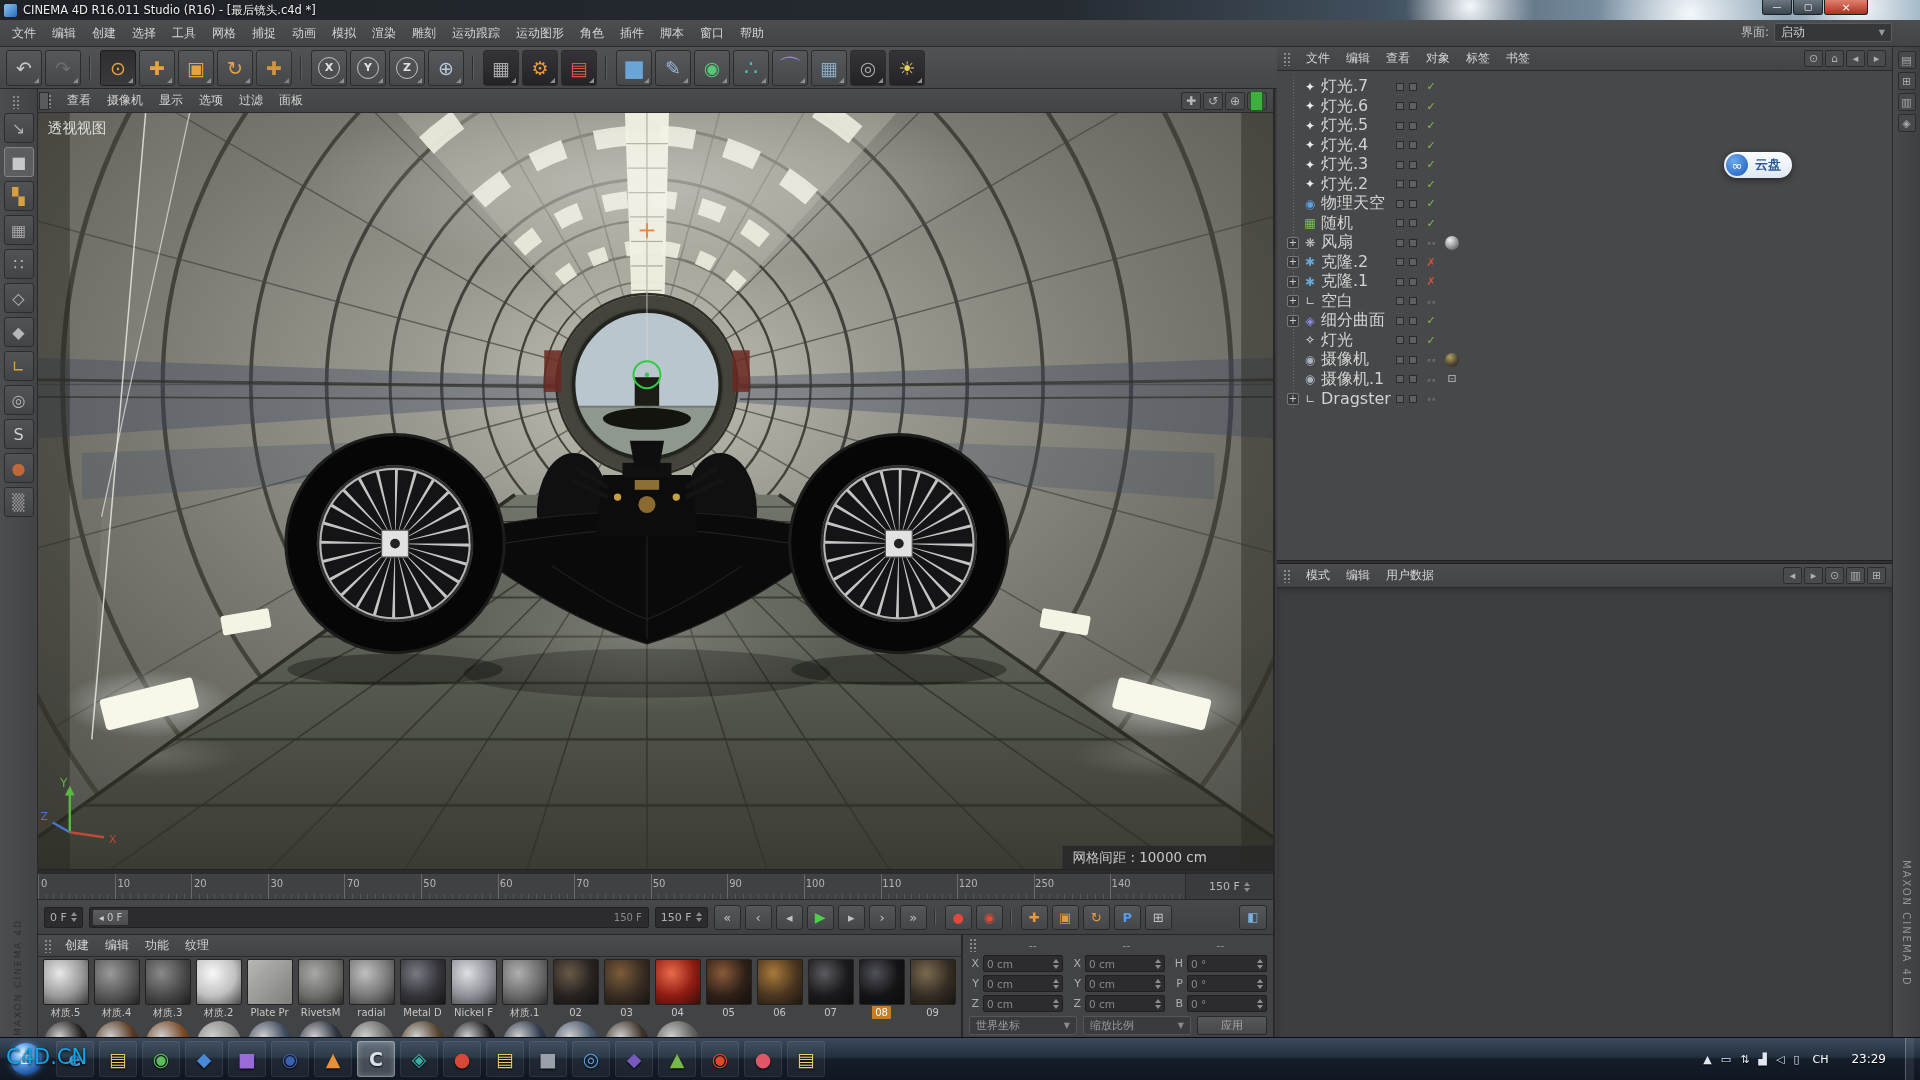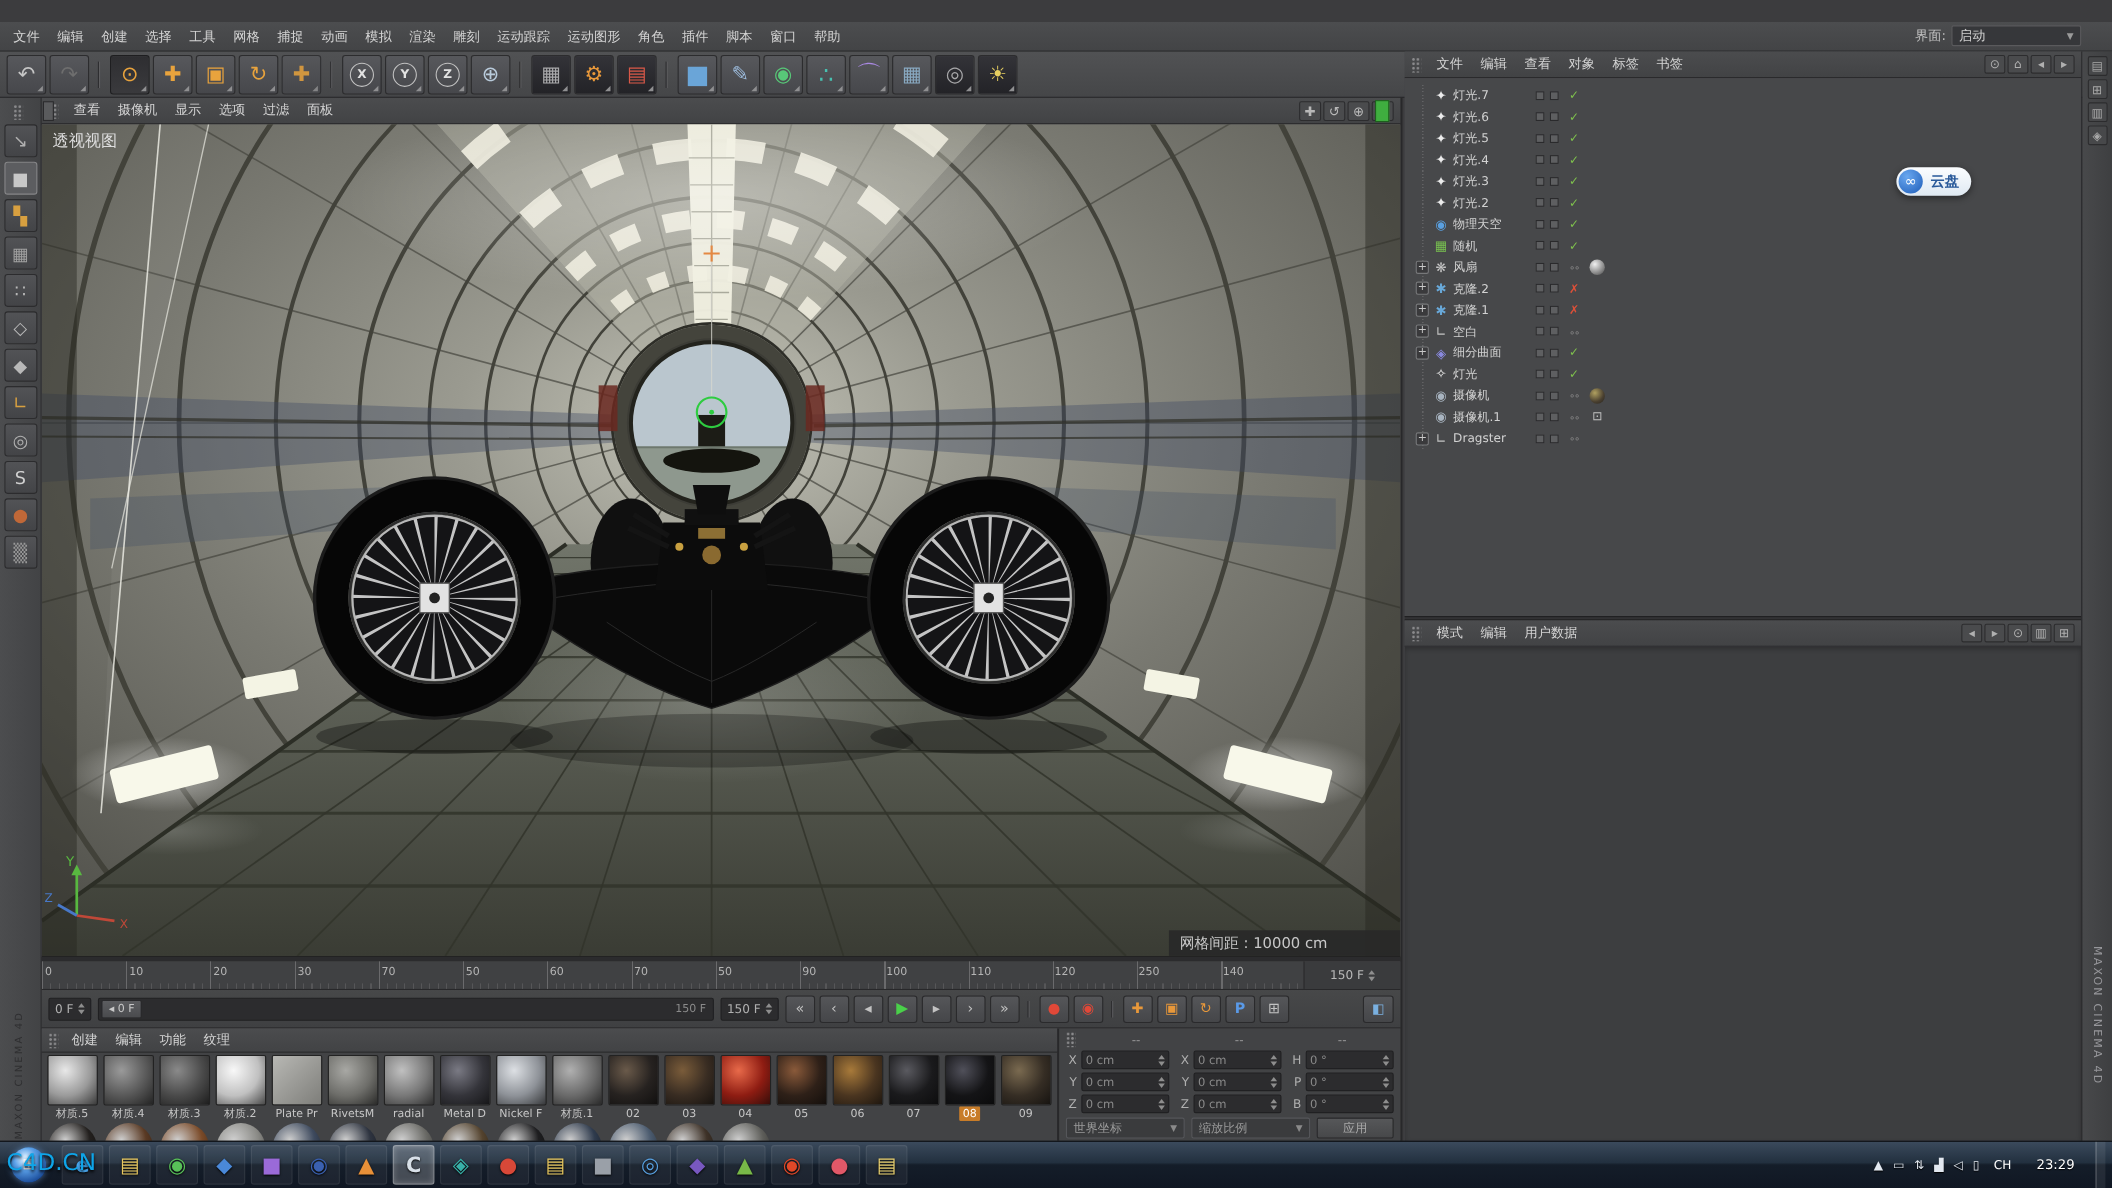--- a/index.html
+++ b/index.html
@@ -126,21 +126,21 @@
 .pn-menu{height:24px;background:linear-gradient(#4b4c4e,#424345);border-bottom:1px solid #2a2a2c;display:flex;align-items:center;padding:0 6px;gap:2px;flex:none}
 .pn-menu .sp{flex:1}
 .pn-ci{width:19px;height:17px;display:flex;align-items:center;justify-content:center;color:#b0b0b0;font-size:11px;background:#4a4b4d;border:1px solid #2c2c2e;border-radius:2px;margin-left:2px}
 #om-body{height:489px;overflow:hidden;padding:6px 0 0 6px;position:relative;
  background:#47484a}
 #om-rows{background-image:repeating-linear-gradient(#6e6e70 0 1px,transparent 1px 3px);background-size:1px 100%;background-position:10px 0;background-repeat:no-repeat}
 .om-row{height:19.5px;display:flex;align-items:center;gap:3px;padding-left:4px}
 .om-expand{width:12px;height:12px;flex:none;display:flex;align-items:center;justify-content:center;font-size:10px;color:#c8c8c8}
 .om-expand:not(:empty){background:#3a3a3c;border:1px solid #77787a;border-radius:2px;line-height:1}
 .om-icon{width:16px;text-align:center;font-size:12px;flex:none}
-.om-name{width:70px;flex:none;color:#d2d2d2;font-size:11px;white-space:nowrap;overflow:hidden}
+.om-name{width:70px;flex:none;color:#d2d2d2;font-size:16px;white-space:nowrap;overflow:hidden}
 .om-sq{width:8px;height:8px;background:#5e5f61;border:1px solid #2a2a2c;flex:none;margin-left:2px}
 .om-mark{width:22px;text-align:center;font-size:11px;font-weight:bold;flex:none}
 .om-mark.green{color:#7ec14d}
 .om-mark.red{color:#e05038}
 .om-mark:empty::after{content:"∘∘";color:#8a8a8a;font-size:9px;letter-spacing:-1px;font-weight:normal}
 .om-tag{width:14px;height:14px;flex:none}
 .om-tag.texture{border-radius:50%;background:radial-gradient(circle at 35% 30%,#f0f0f0,#8a8a8a 60%,#222 120%)}
 .om-tag.texture-dark{border-radius:50%;background:radial-gradient(circle at 35% 30%,#b0a060,#4a4030 60%,#111 120%)}
 .om-tag.crosshair{color:#c0c0c0;font-size:11px;text-align:center;line-height:14px}
 .om-tag.crosshair::after{content:"⊡"}
@@ -172,20 +172,39 @@
 #showdesk{width:9px;height:43px;background:rgba(255,255,255,.08);border-left:1px solid rgba(255,255,255,.25)}
 
 
 #c4dcn{position:absolute;left:6px;top:1045px;color:#0ea5e9;font-size:21px;font-weight:normal;text-shadow:0 1px 3px #000;z-index:50}
 </style>
 </head>
 <body>
 
 <div id="screen">
 
+  <div id="titlebar">
+    <div class="cloud" style="left:1380px;top:-14px;width:180px;height:40px"></div>
+    <div class="cloud" style="left:1560px;top:-8px;width:260px;height:44px"></div>
+    <div class="cloud" style="left:1780px;top:-16px;width:160px;height:46px"></div>
+    <span class="app-ico"></span>
+    <span class="ttl">CINEMA 4D R16.011 Studio (R16) - [最后镜头.c4d *]</span>
+    <div id="wincontrols">
+
+    <div class="winbtn">
+          <span>—</span>
+        </div>
+        <div class="winbtn">
+          <span>▢</span>
+        </div>
+        <div class="winbtn close">
+          <span>×</span>
+        </div>
+      </div>
+  </div>
 
   <div id="menubar">
     <div style="display:flex">
 
     <span class="menu-item">文件</span>
         <span class="menu-item">编辑</span>
         <span class="menu-item">创建</span>
         <span class="menu-item">选择</span>
         <span class="menu-item">工具</span>
         <span class="menu-item">网格</span>

